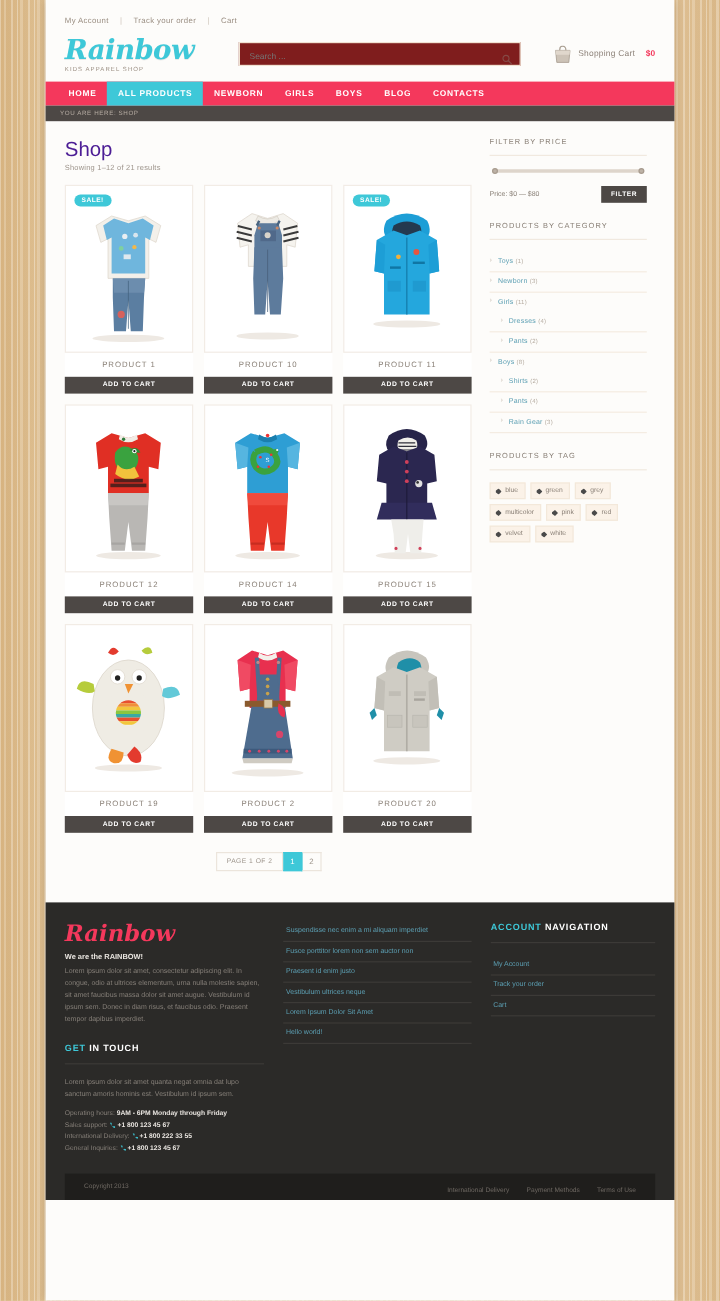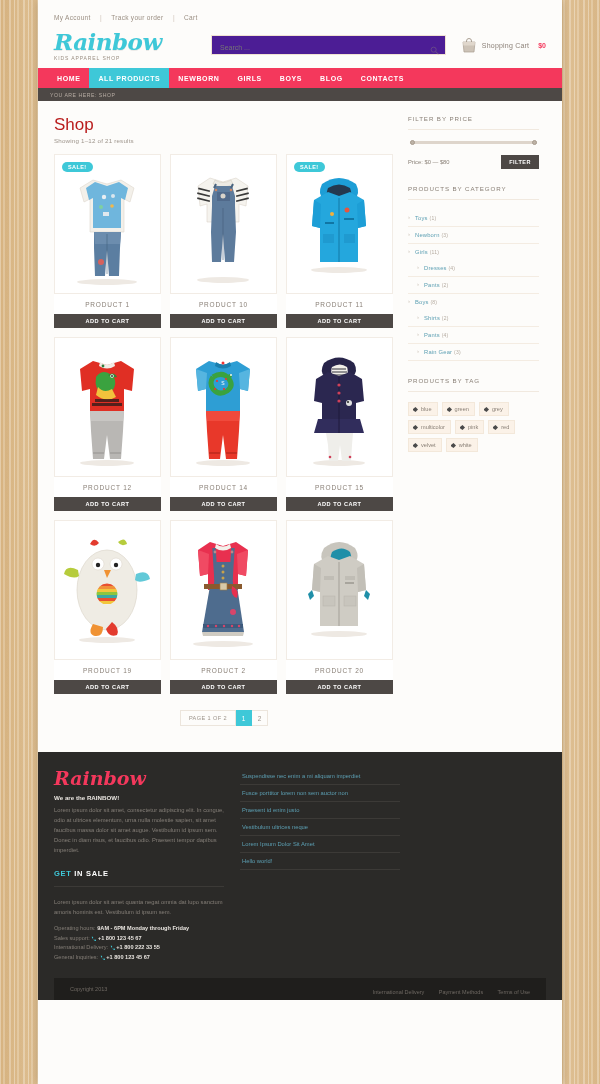--- a/index.html
+++ b/index.html
@@ -44,21 +44,21 @@
   .logo {
     font-family: "DejaVu Serif", serif; font-style: italic; font-weight: bold;
     font-size: 23px; color: #3ec8d8; letter-spacing: -.5px; line-height: 24px;
     text-shadow: 0 1px 0 rgba(0,0,0,.08);
   }
   .logo-sub {
     font-size: 5px; color: #9a8e82; letter-spacing: .9px; margin-top: 1px;
   }
   .searchbox {
     position: relative; width: 235px; height: 20px;
-    background: #4c1d95; border: 1px solid #f0e2d2; margin-left: 12px;
+    background: #7f1d1d; border: 1px solid #f0e2d2; 
   }
   .searchbox input {
     width: 100%; height: 100%; border: 0; background: transparent; outline: none;
     font-family: "Liberation Sans", sans-serif;
     font-size: 7px; color: #a4998e; padding: 0 20px 0 8px;
   }
   .search-icon {
     position: absolute; right: 6px; top: 5px; width: 9px; height: 9px;
     opacity: .45;
   }
@@ -83,21 +83,21 @@
     padding-left: 12px;
   }
   .breadcrumb span { font-size: 5.2px; color: #b6aca3; letter-spacing: .5px; }
 
   
   .content { display: flex; padding: 14px 16px 0 16px; }
   .main { width: 340px; }
   .sidebar { width: 131px; margin-left: 14px; }
 
   .page-title {
-    font-size: 17px; color: #b91c1c; font-weight: normal;
+    font-size: 17px; color: #4c1d95; font-weight: normal;
     font-family: "Liberation Sans", sans-serif; line-height: 20px;
   }
   .results { font-size: 6.2px; color: #9d948b; margin-top: 2px; letter-spacing: .2px; }
 
   .grid { display: flex; flex-wrap: wrap; gap: 9px; margin-top: 10px; }
   .card { width: 107px; }
   .thumb {
     position: relative; width: 107px; height: 140px;
     background: #fff; border: 1px solid #f2ece5;
     display: flex; align-items: center; justify-content: center; overflow: hidden;
@@ -658,21 +658,21 @@
     <div class="footer">
       <div class="fcols">
 
         <div class="fcol-1">
           <div class="flogo">Rainbow</div>
           <div class="fbold">We are the RAINBOW!</div>
           <div class="ftext">Lorem ipsum dolor sit amet, consectetur adipiscing elit. In congue, odio at ultrices elementum, urna nulla molestie sapien, sit amet faucibus massa dolor sit amet augue. Vestibulum id ipsum sem. Donec in diam risus, et faucibus odio. Praesent tempor dapibus imperdiet.</div>
 
           <div class="contact">
             <div class="fhead">
-              <span class="hi">GET</span><span> IN SALE</span>
+              <span class="hi">GET</span><span> IN TOUCH</span>
             </div>
             <div class="ftext" style="margin-bottom:7px">Lorem ipsum dolor sit amet quanta negat omnia dat lupo sanctum amoris hominis est. Vestibulum id ipsum sem.</div>
             <div class="crow">
               <span>Operating hours:</span>
               <span class="val">9AM - 6PM Monday through Friday</span>
             </div>
             <div class="crow">
               <span>Sales support:</span>
               <span class="phone-icon"><svg viewBox="0 0 8 8" width="5" height="5">
                     <path d="M1 1 l2 0 l.6 2 l-1 .8 q1 2 2.6 2.6 l.8 -1 l2 .6 l0 2 q-4 0 -7 -7z" fill="#3ec8d8"></path>
@@ -712,20 +712,36 @@
               </li>
             <li>
                 <a href="#">Lorem Ipsum Dolor Sit Amet</a>
               </li>
             <li>
                 <a href="#">Hello world!</a>
               </li>
           </ul>
         </div>
 
+        <div class="fcol-3">
+          <div class="fhead">
+            <span class="hi">ACCOUNT</span><span> NAVIGATION</span>
+          </div>
+          <ul class="flist">
+            <li>
+                <a href="#">My Account</a>
+              </li>
+            <li>
+                <a href="#">Track your order</a>
+              </li>
+            <li>
+                <a href="#">Cart</a>
+              </li>
+          </ul>
+        </div>
 
       </div>
 
       <div class="bottombar">
         <span class="copy">Copyright 2013</span>
         <span class="links">
           <a href="#">International Delivery</a>
           <a href="#">Payment Methods</a>
           <a href="#">Terms of Use</a>
         </span>

